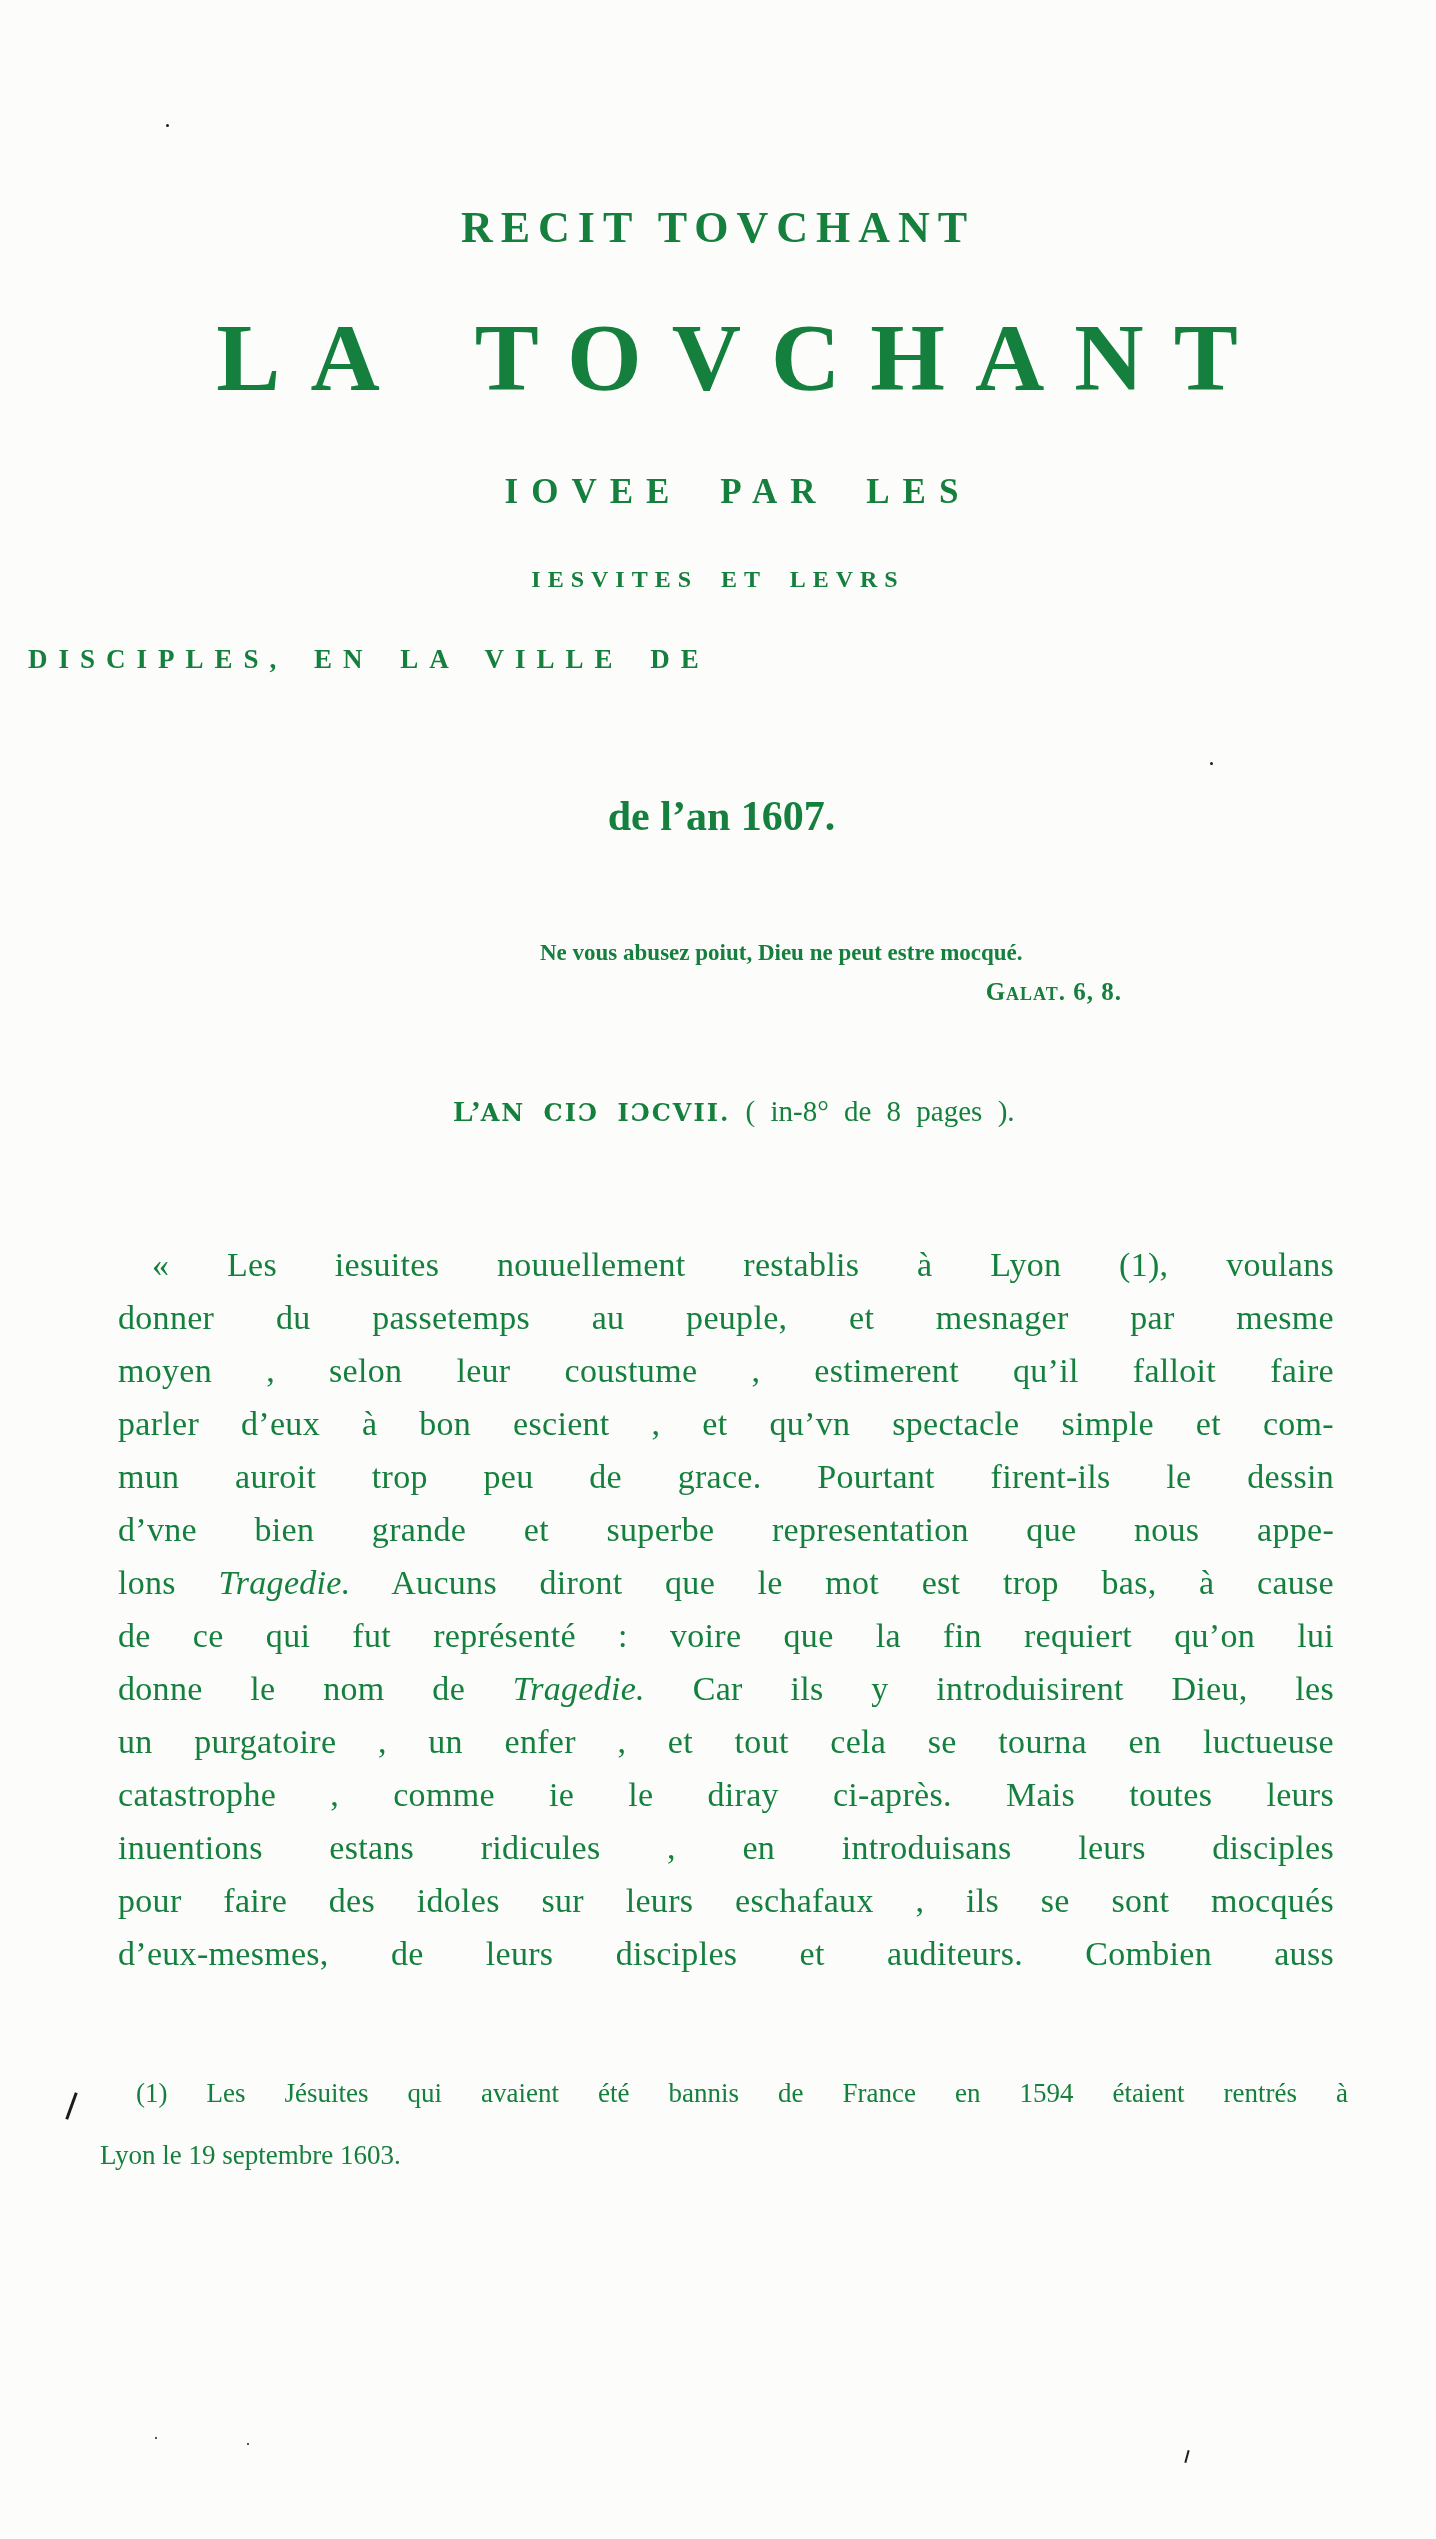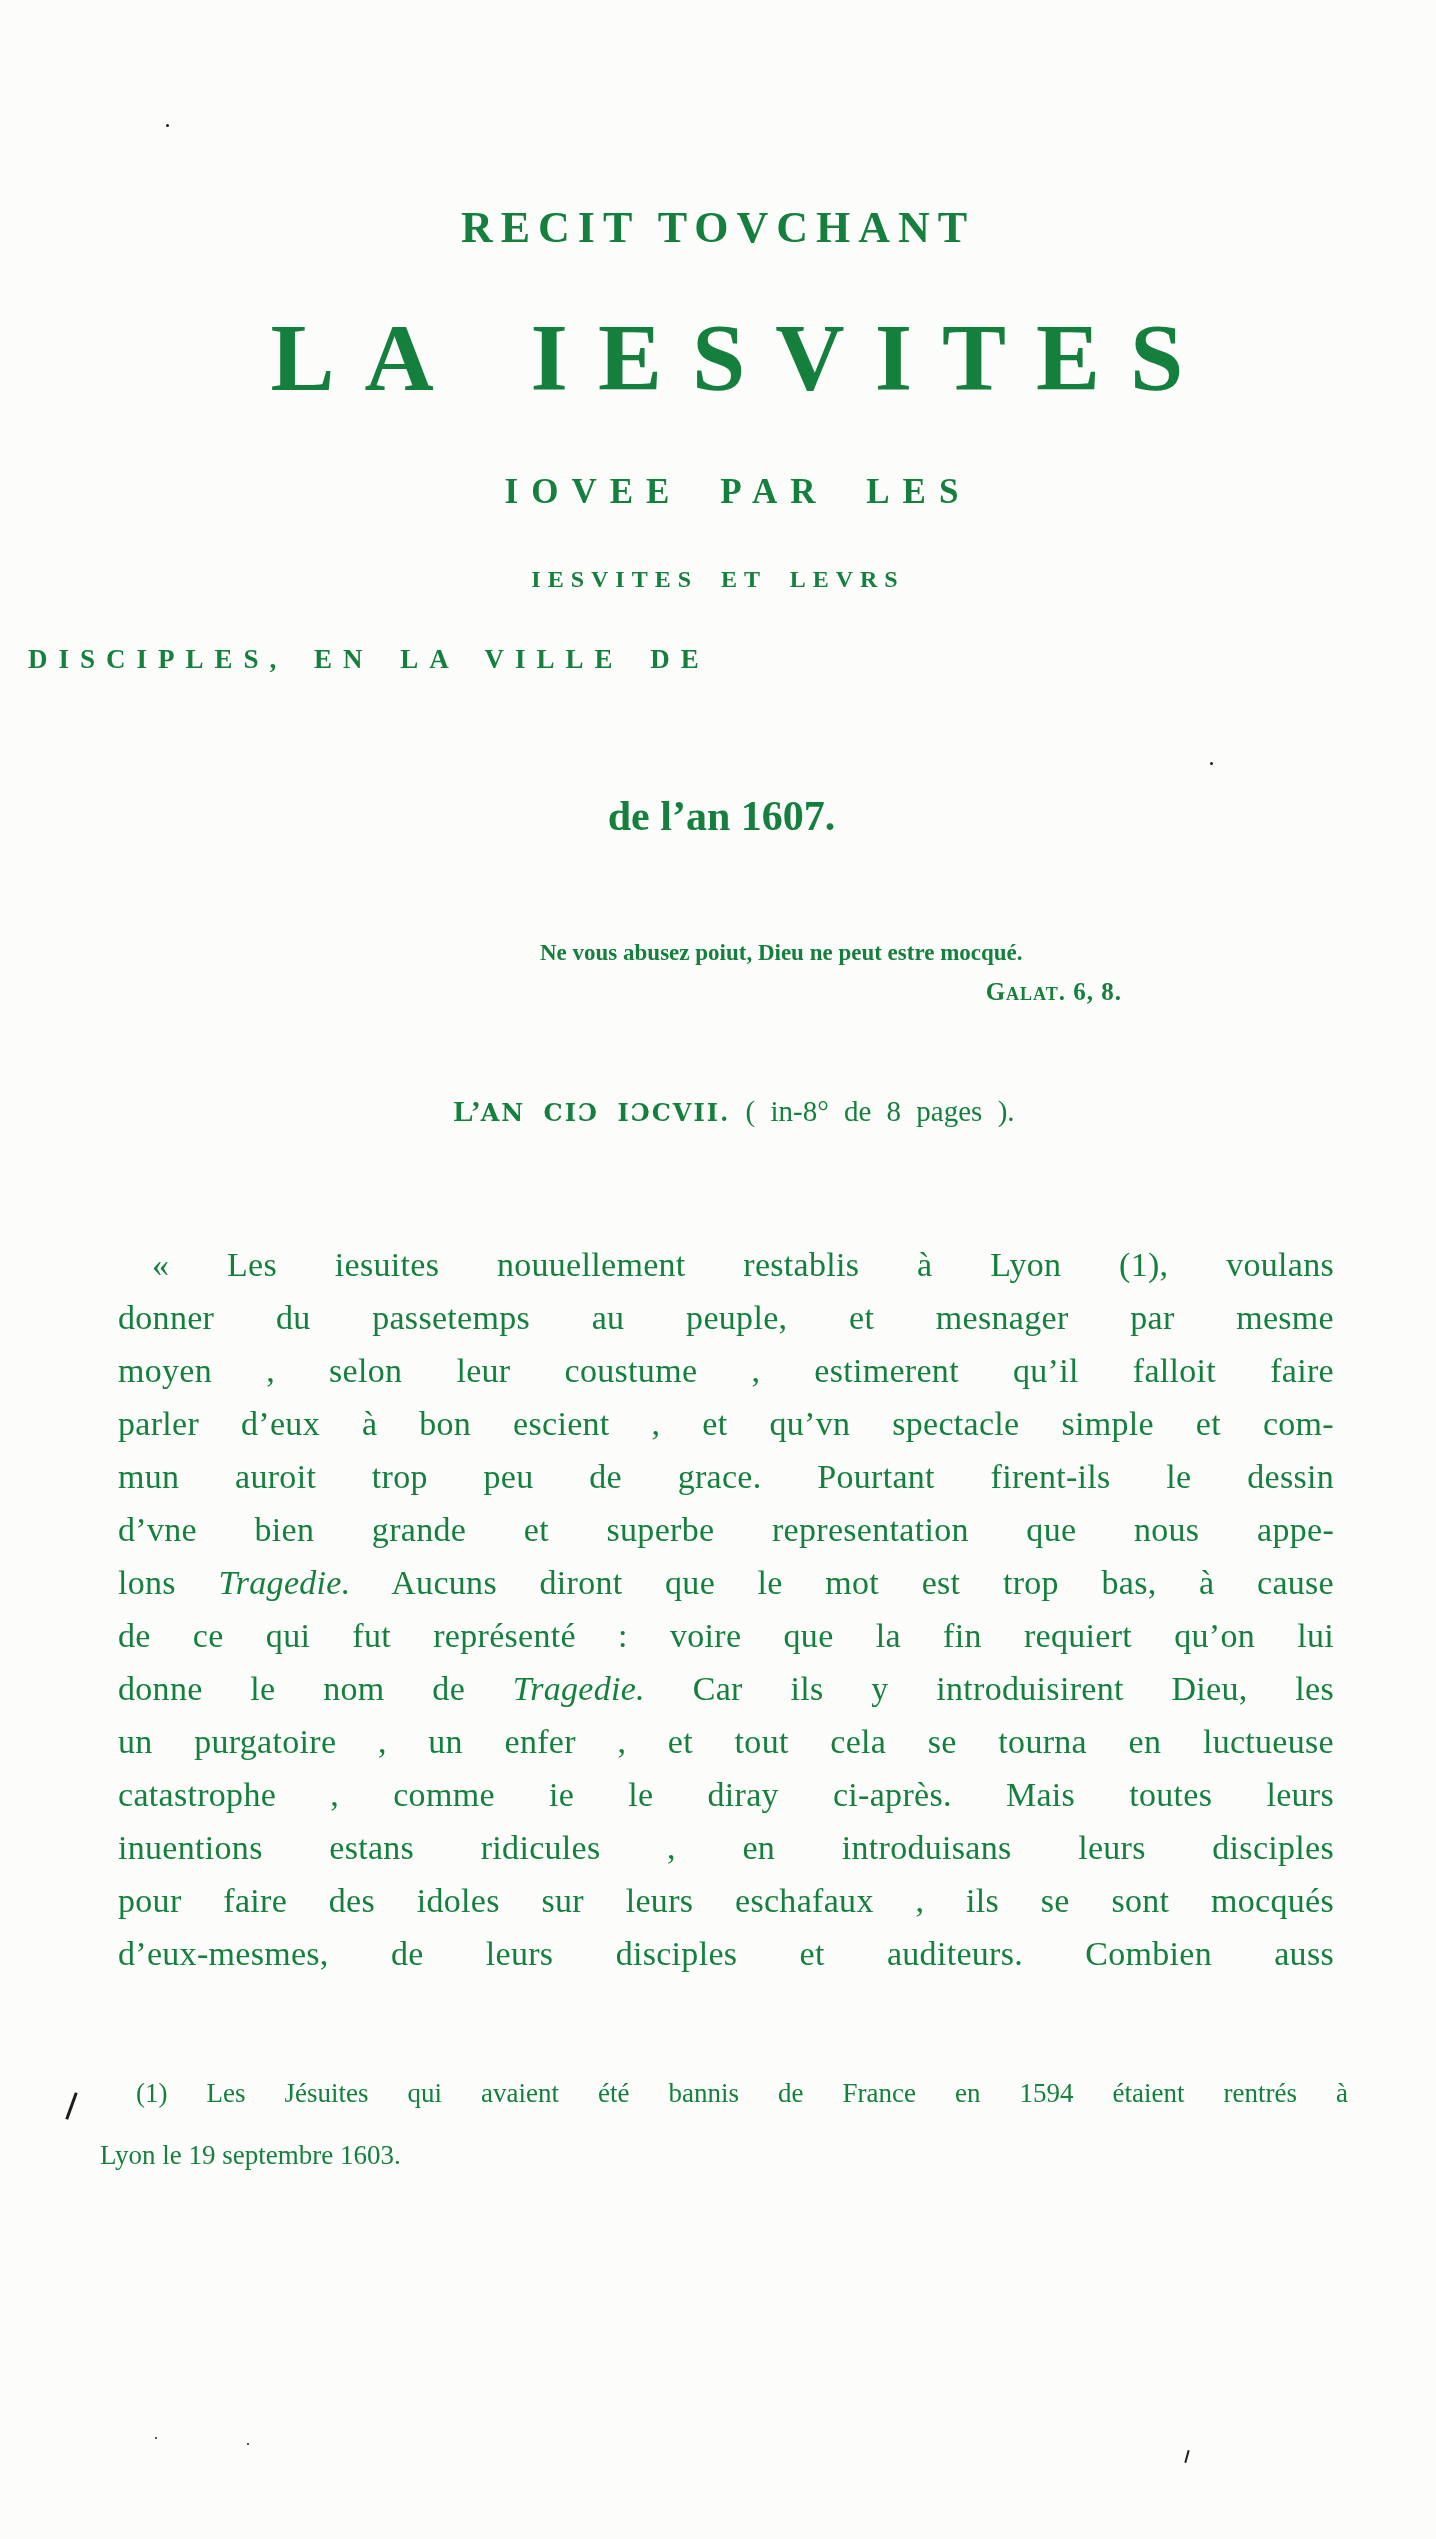--- a/index.html
+++ b/index.html
@@ -97,21 +97,21 @@
   
   .speckle{position:absolute;background:#1c1c1c;border-radius:50%;}
   .stroke{position:absolute;background:#1c1c1c;}
 </style>
 </head>
 <body>
 
 <div class="page">
 
   <div class="abs t-recit">RECIT TOVCHANT</div>
-  <div class="abs t-comedie">LA IESVITES</div>
+  <div class="abs t-comedie">LA TOVCHANT</div>
   <div class="abs t-iovee">IOVEE PAR LES</div>
   <div class="abs t-iesvites">IESVITES ET LEVRS</div>
   <div class="abs t-disciples">DISCIPLES, EN LA VILLE DE</div>
 
 
   <div class="abs t-year">de l’an 1607.</div>
 
   <div class="epigraph">
     <div>Ne vous abusez poiut, Dieu ne peut estre mocqué.</div>
     <div class="src">Galat. 6, 8.</div>

